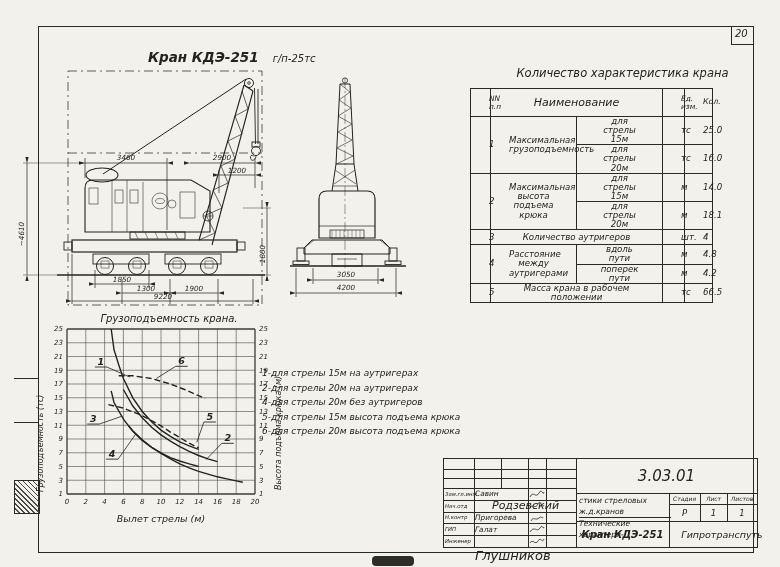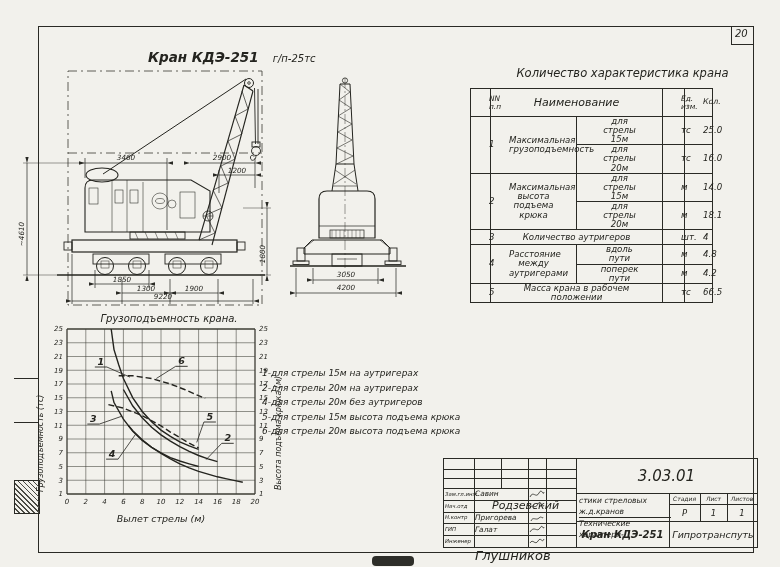--- a/index.html
+++ b/index.html
@@ -405,21 +405,21 @@
     <div style="border-bottom:1px solid #2a2a25">стики стреловых ж.д.кранов</div>
     <div>Технические характери-</div>
   </div>
   <div class="tbtxt" style="left:225px;top:34px;width:31px;height:11px;font-size:6px">Стадия</div>
   <div class="tbtxt" style="left:256px;top:34px;width:27px;height:11px;font-size:6px">Лист</div>
   <div class="tbtxt" style="left:283px;top:34px;width:30px;height:11px;font-size:6px">Листов</div>
   <div class="tbtxt" style="left:225px;top:45px;width:31px;height:17px;font-size:8.5px">Р</div>
   <div class="tbtxt" style="left:256px;top:45px;width:27px;height:17px;font-size:8.5px">1</div>
   <div class="tbtxt" style="left:283px;top:45px;width:30px;height:17px;font-size:8.5px">1</div>
   <div class="tbtxt" style="left:132px;top:62px;width:93px;height:26px;font-size:10px;font-weight:bold">Кран КДЭ-251</div>
-  <div class="tbtxt" style="left:225px;top:62px;width:88px;height:26px;font-size:9.5px">Гипротранспуть</div>
+  <div class="tbtxt" style="left:234px;top:62px;width:88px;height:26px;font-size:9.5px">Гипротранспуть</div>
 
   <div class="sigrow" style="left:1px;top:29px;width:29px;height:11.8px;font-size:5.4px">Зам.гл.инж</div>
   <div class="sigrow" style="left:31px;top:29px;width:52px;height:11.8px;font-size:7.4px">Савин</div>
   <div class="sigrow" style="left:1px;top:40.8px;width:29px;height:11.8px;font-size:5.4px">Нач.отд</div>
   <div class="sigrow" style="left:48px;top:40.8px;width:52px;height:11.8px;font-size:11px">Родзевский</div>
   <div class="sigrow" style="left:1px;top:52.6px;width:29px;height:11.8px;font-size:5.4px">Н.контр</div>
   <div class="sigrow" style="left:31px;top:52.6px;width:52px;height:11.8px;font-size:7.4px">Пригорева</div>
   <div class="sigrow" style="left:1px;top:64.4px;width:29px;height:11.8px;font-size:5.4px">ГИП</div>
   <div class="sigrow" style="left:31px;top:64.4px;width:52px;height:11.8px;font-size:7.4px">Галат</div>
   <div class="sigrow" style="left:1px;top:76.2px;width:29px;height:11.8px;font-size:5.4px">Инженер</div>

